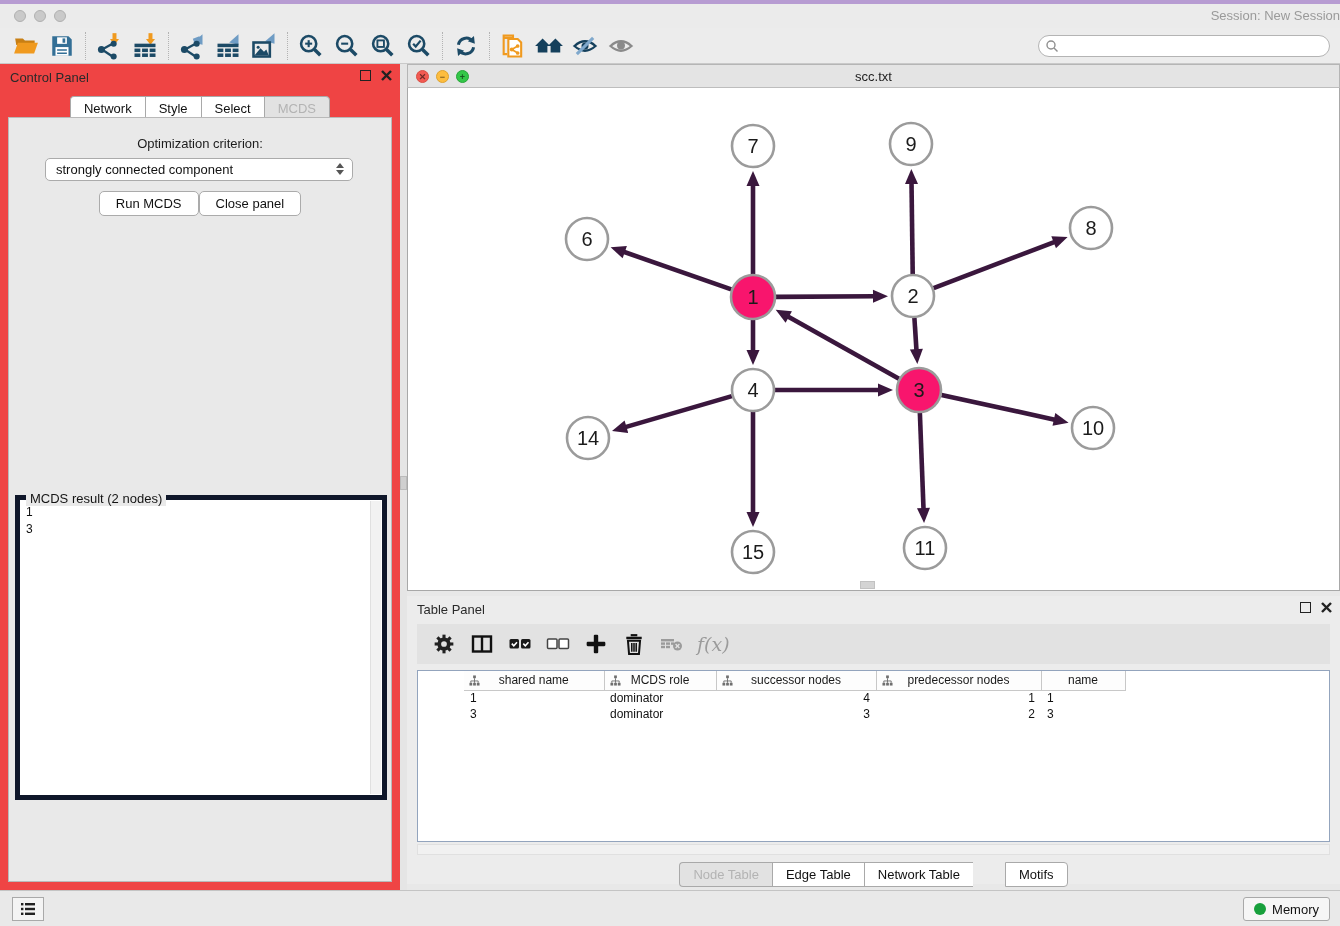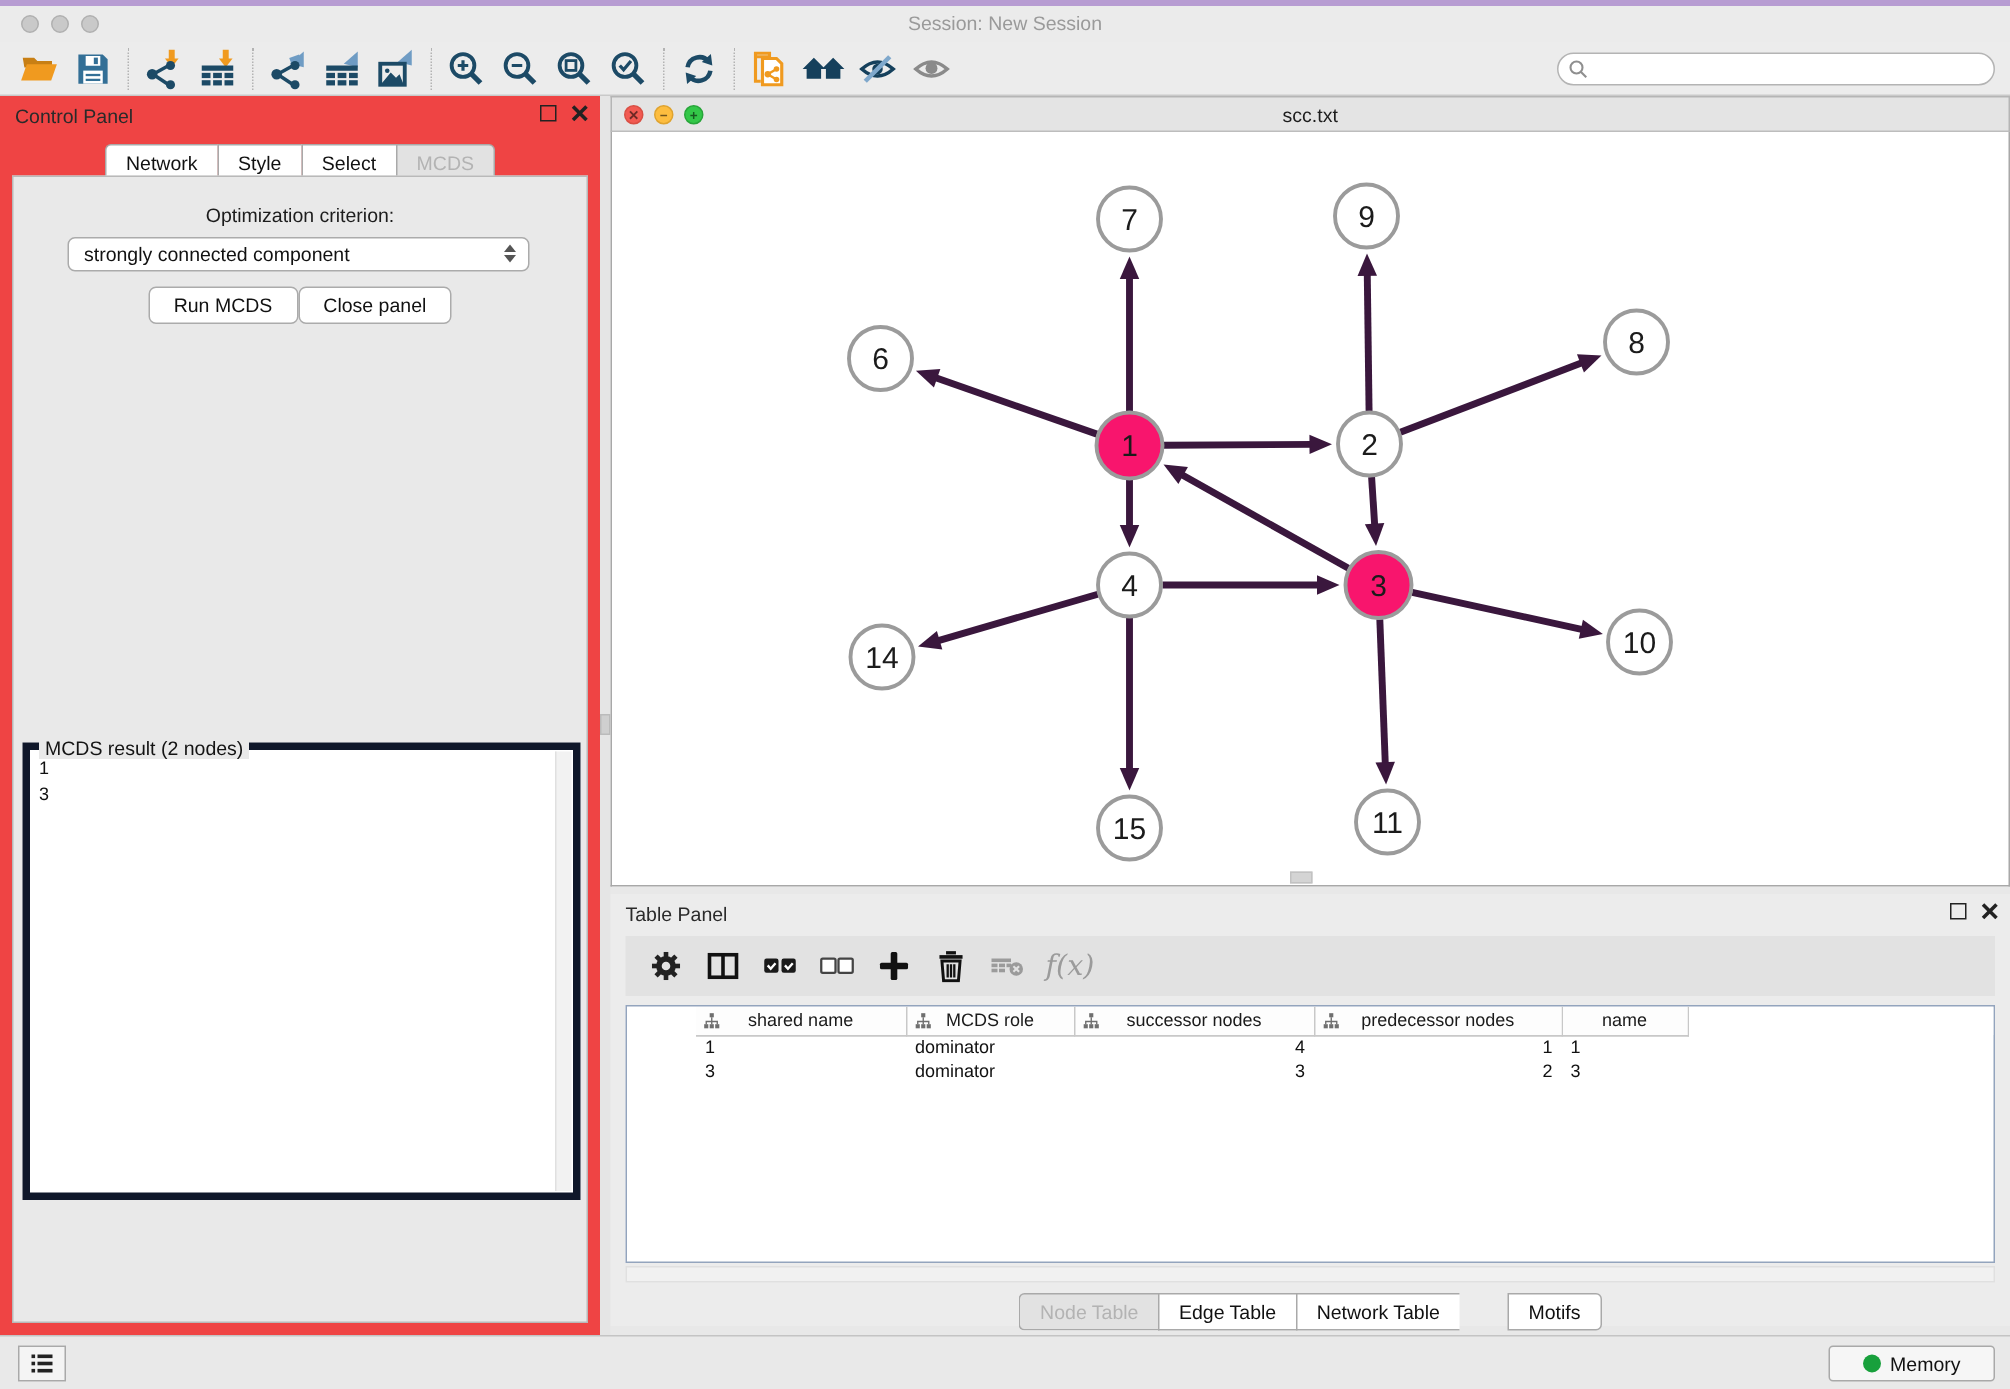--- a/index.html
+++ b/index.html
@@ -6,21 +6,21 @@
   html,body { width:1340px; height:926px; overflow:hidden;
     font-family:"Liberation Sans", sans-serif; background:#e8e8e8; }
   .abs { position:absolute; }
   #app { position:relative; width:1340px; height:926px; background:#e8e8e8; }
 
   
   #top-strip { left:0; top:0; width:1340px; height:4px; background:#b79cd2; }
   #titlebar { left:0; top:4px; width:1340px; height:24px; background:#ebebeb; }
   #titlebar .dots { position:absolute; left:14px; top:6px; display:flex; gap:8px; }
   #titlebar .dot { width:12px; height:12px; border-radius:50%; background:#c9c9c9; border:1px solid #b0b0b0; }
-  #window-title { position:absolute; left:0; right:0; top:4px; text-align:center; font-size:13px; color:#9a9a9a; }
+  #window-title { position:absolute; left:0; right:0; top:4px; text-align:right; font-size:13px; color:#9a9a9a; }
 
   #toolbar { left:0; top:28px; width:1340px; height:36px; background:#ececec;
     border-bottom:1px solid #c9c9c9; display:flex; align-items:center; padding-left:8px; }
   .tbtn { display:inline-flex; width:36px; height:32px; align-items:center; justify-content:center; cursor:default; }
   .sep { width:1px; height:28px; border-left:1px dotted #b3b3b3; margin:0 5px; }
   #search-box { margin-left:auto; margin-right:10px; width:292px; height:22px; background:#fff;
     border:1px solid #b4b4b4; border-radius:12px; display:flex; align-items:center; padding-left:6px; }
   #search-input { border:none; outline:none; flex:1; height:18px; font-size:12px; background:transparent; }
 
   
@@ -99,21 +99,21 @@
   #tp-tabs { position:absolute; left:0; right:0; top:266px; display:flex; justify-content:center; }
   #tp-tabs .tab:first-child { border-bottom-left-radius:4px; }
   #tp-tabs .tab:last-child { border-bottom-right-radius:4px;margin-left:32px; }
 
   
   #status-bar { left:0; top:890px; width:1340px; height:36px; background:#e9e9e9; border-top:1px solid #c4c4c4; }
   #list-btn { position:absolute; left:12px; top:6px; width:32px; height:24px; background:#f4f4f4;
     border:1px solid #a9a9a9; display:flex; align-items:center; justify-content:center; }
   #memory-btn { position:absolute; right:10px; top:6px; height:24px; background:#f6f6f6;
     border:1px solid #a9a9a9; border-radius:3px; display:flex; align-items:center; gap:6px;
-    padding:0 22px; font-size:13px; color:#111; }
+    padding:0 10px; font-size:13px; color:#111; }
   #memory-dot { width:12px; height:12px; border-radius:50%; background:#18a03c; }
 </style>
 </head>
 <body>
 
 <div id="app">
 
   <div class="abs" id="top-strip"></div>
 
   <div class="abs" id="titlebar">

